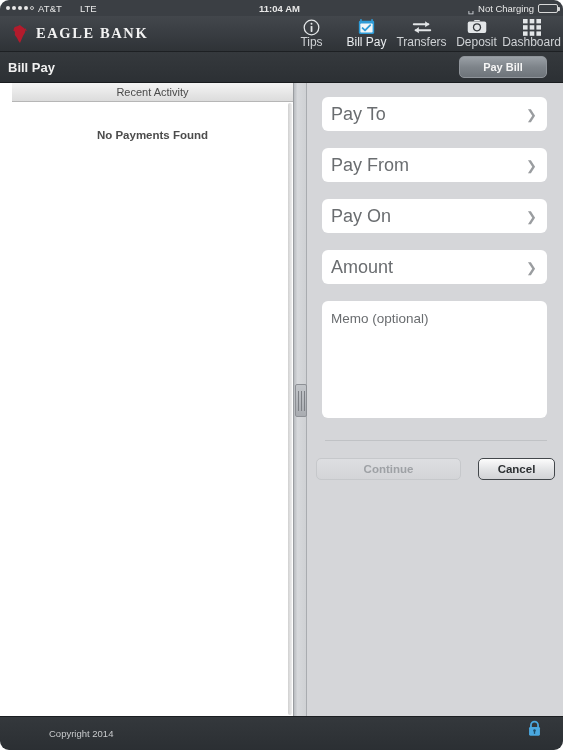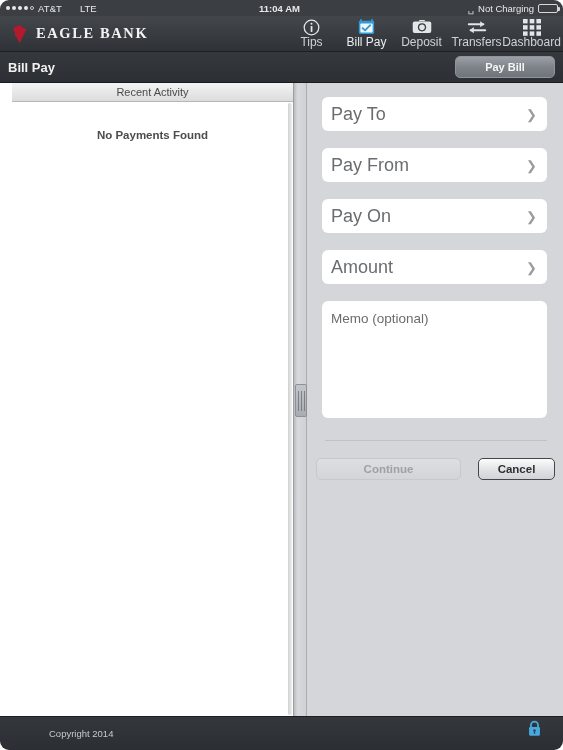--- a/index.html
+++ b/index.html
@@ -151,22 +151,22 @@
   }
   .subheader-title {
     position: absolute;
     left: 8px;
     color: #f0f0f0;
     font-size: 13px;
     font-weight: bold;
   }
   .pay-bill-btn {
     position: absolute;
-    right: 8px;
-    width: 100px; height: 22px;
+    right: 16px;
+    width: 88px; height: 22px;
     border-radius: 5px;
     border: 1px solid #8f949a;
     background: linear-gradient(180deg, #9aa0a6 0%, #7e848a 50%, #6e747a 100%);
     color: #f5f5f5;
     font-size: 11px;
     font-weight: bold;
     display: flex;
     align-items: center;
     justify-content: center;
     cursor: pointer;
@@ -413,39 +413,39 @@
             <rect x="2.8" y="6" width="14.4" height="10.5" rx="0.8" fill="#f2f6f8"></rect>
             <path d="M5.4 11.2 L8.3 14.1 L14.4 7.9" fill="none" stroke="#2e9bd6" stroke-width="2.1" stroke-linecap="round" stroke-linejoin="round"></path>
           </svg>
         </span>
         <span class="nav-label">Bill Pay</span>
       </div>
 
       <div class="nav-item">
         <span class="nav-icon">
           <svg width="20" height="16" viewBox="0 0 22 16">
+            <path d="M2 5 L18 5" stroke="#e3e6e8" stroke-width="2.2" stroke-linecap="round"></path>
+            <path d="M14.5 1.6 L19 5 L14.5 8.4" fill="#e3e6e8"></path>
+            <path d="M20 11.5 L4 11.5" stroke="#e3e6e8" stroke-width="2.2" stroke-linecap="round"></path>
+            <path d="M7.5 8.1 L3 11.5 L7.5 14.9" fill="#e3e6e8"></path>
+          </svg>
+        </span>
+        <span class="nav-label">Transfers</span>
+      </div>
+
+      <div class="nav-item">
+        <span class="nav-icon">
+          <svg width="20" height="16" viewBox="0 0 22 16">
             <path d="M7.2 1.8 L8.4 0.3 L13.6 0.3 L14.8 1.8 Z" fill="#e3e6e8"></path>
             <rect x="0.8" y="2" width="20.4" height="12.6" rx="2.1" fill="#e3e6e8"></rect>
             <circle cx="11" cy="8.4" r="4.5" fill="#34383c"></circle>
             <circle cx="11" cy="8.4" r="3.1" fill="#e3e6e8"></circle>
           </svg>
         </span>
         <span class="nav-label">Deposit</span>
-      </div>
-
-      <div class="nav-item">
-        <span class="nav-icon">
-          <svg width="20" height="16" viewBox="0 0 22 16">
-            <path d="M2 5 L18 5" stroke="#e3e6e8" stroke-width="2.2" stroke-linecap="round"></path>
-            <path d="M14.5 1.6 L19 5 L14.5 8.4" fill="#e3e6e8"></path>
-            <path d="M20 11.5 L4 11.5" stroke="#e3e6e8" stroke-width="2.2" stroke-linecap="round"></path>
-            <path d="M7.5 8.1 L3 11.5 L7.5 14.9" fill="#e3e6e8"></path>
-          </svg>
-        </span>
-        <span class="nav-label">Transfers</span>
       </div>
 
       <div class="nav-item">
         <span class="nav-icon">
           <svg width="18" height="17" viewBox="0 0 18 17">
             <rect x="0" y="0" width="4.6" height="4.4" fill="#e3e6e8"></rect>
             <rect x="6.7" y="0" width="4.6" height="4.4" fill="#e3e6e8"></rect>
             <rect x="13.4" y="0" width="4.6" height="4.4" fill="#e3e6e8"></rect>
             <rect x="0" y="6.2" width="4.6" height="4.4" fill="#e3e6e8"></rect>
             <rect x="6.7" y="6.2" width="4.6" height="4.4" fill="#e3e6e8"></rect>

